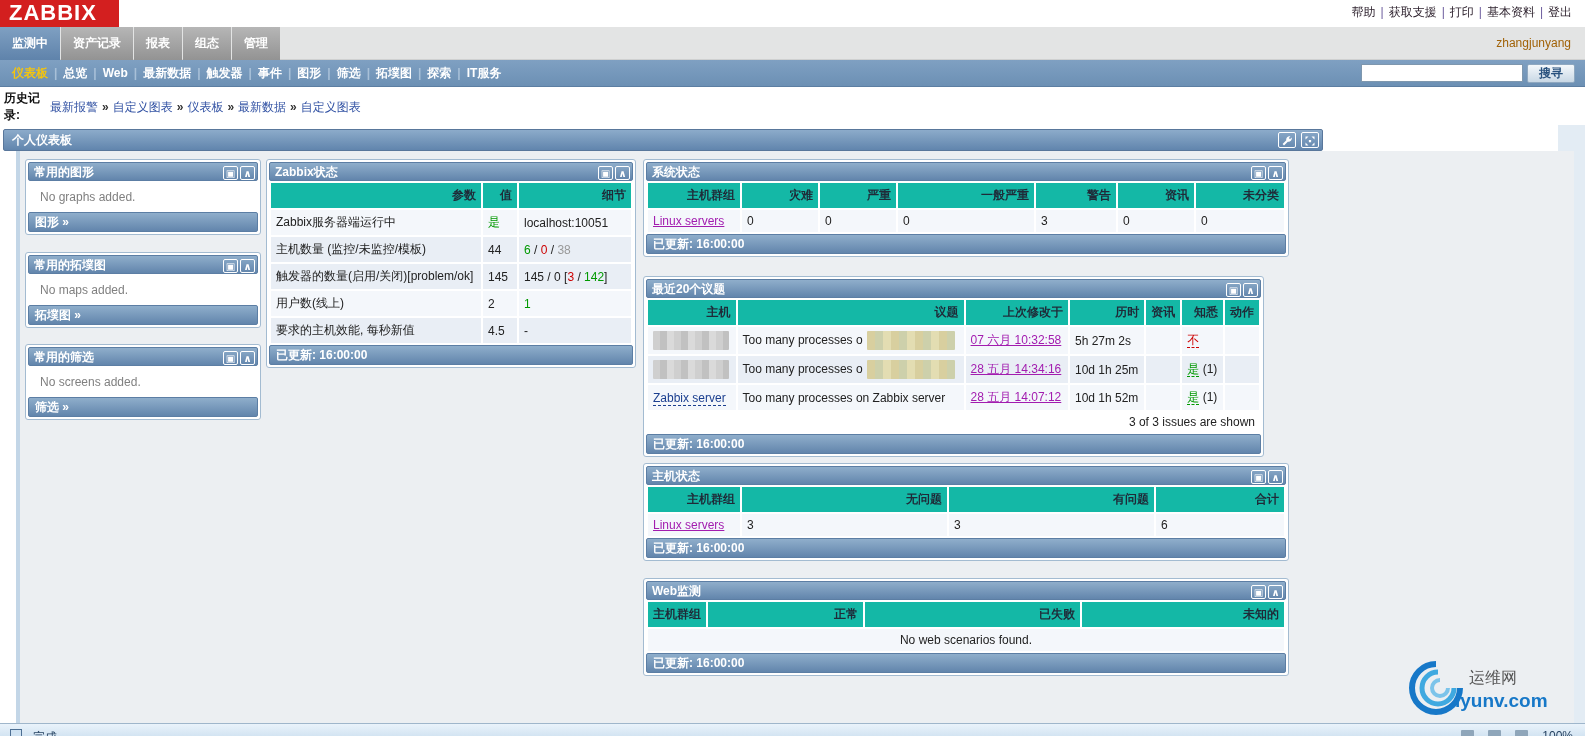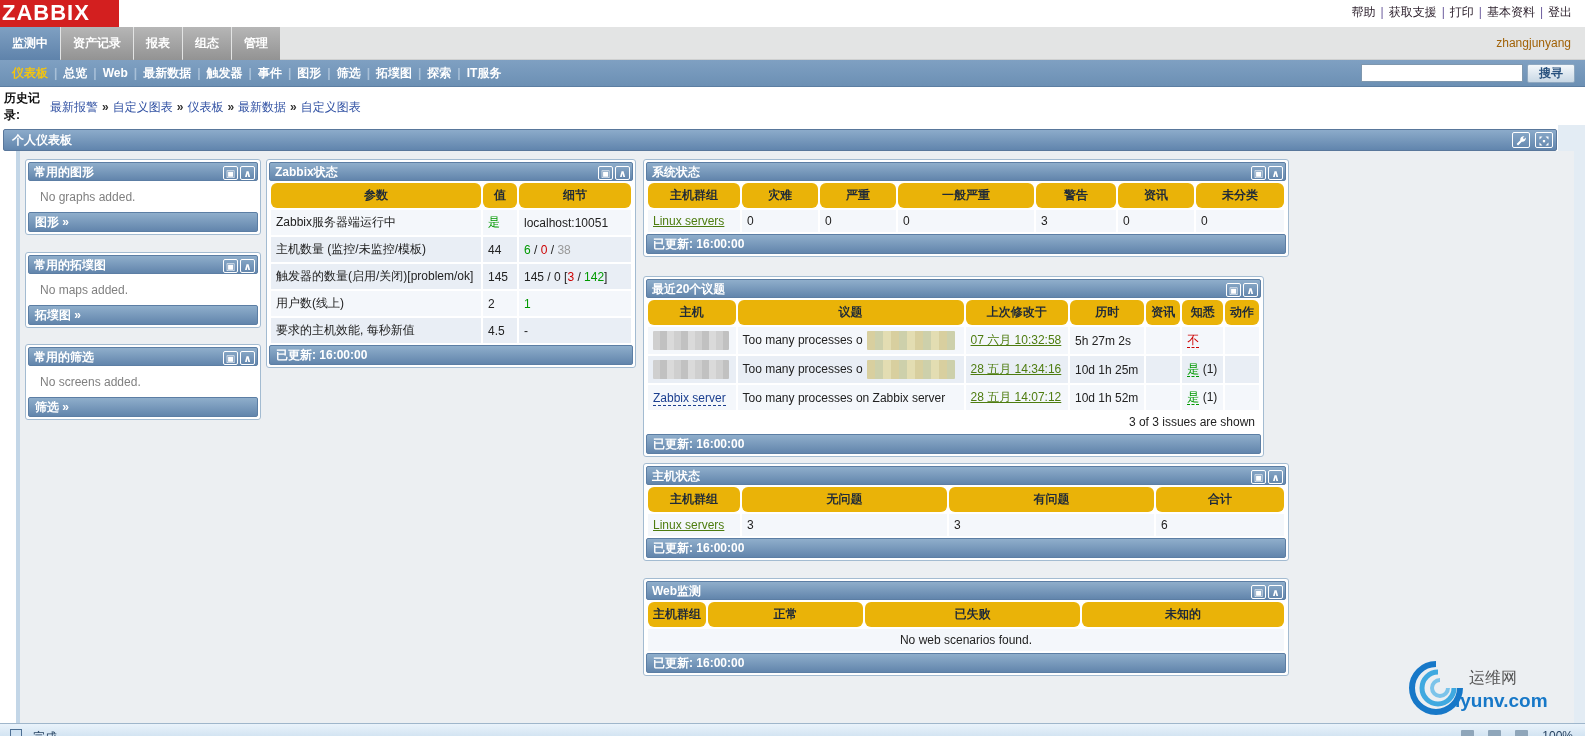--- a/index.html
+++ b/index.html
@@ -2,21 +2,21 @@
 <html><head>
 <meta charset="utf-8">
 <style>
   * { margin:0; padding:0; box-sizing:border-box; }
   html,body { width:1585px; height:736px; overflow:hidden; }
   body { font-family:"Liberation Sans","DejaVu Sans",sans-serif; font-size:12px; background:#fff; position:relative; color:#222; }
 
   
   .topbar { position:absolute; top:0; left:0; width:1585px; height:27px; background:#fff; }
   .logo { position:absolute; top:0; left:0; width:119px; height:27px; background:#D31F1F; color:#fff;
-          font-weight:bold; font-size:22px; letter-spacing:1px; line-height:26px; padding-left:2px; }
+          font-weight:bold; font-size:22px; letter-spacing:1px; line-height:26px; padding-left:9px; }
   .toplinks { position:absolute; top:4px; right:10px; }
   .toplinks a { color:#2b1f2b; text-decoration:none; font-size:12px; padding:0 3px; cursor:pointer; }
   .tsep { color:#6a5a9c; margin:0 2px; }
 
   
   .mainnav { position:absolute; top:27px; left:0; width:1585px; height:33px; background:#E3E4E4; border-bottom:1px solid #cfd0d0; }
   .mtab { display:inline-block; height:33px; line-height:33px; padding:0 12px; color:#fff; font-weight:bold;
           font-size:12px; background:linear-gradient(#B6B6B6,#939393); margin-right:1px; cursor:pointer; }
   .mtab.active { background:linear-gradient(#7FA0C2,#5F83AB); }
   .username { position:absolute; right:14px; top:0; line-height:33px; color:#a16207; }
@@ -35,21 +35,21 @@
                 color:#29527E; font-weight:bold; font-size:12px; cursor:pointer; }
 
   
   .history { position:absolute; top:87px; left:0; width:1585px; height:42px; background:#fff; }
   .hist-label { position:absolute; left:4px; top:3px; width:46px; font-weight:bold; color:#111; line-height:1.45; }
   .crumbs { position:absolute; left:50px; top:12px; }
   .crumbs a { color:#3353A4; text-decoration:none; cursor:pointer; }
   .csep { color:#333; font-weight:bold; margin:0 4px; }
 
   
-  .dashbar { position:absolute; top:129px; left:3px; width:1554px; height:22px; border:1px solid #59779B; border-radius:2px;
+  .dashbar { position:absolute; top:129px; left:3px; width:1320px; height:22px; border:1px solid #59779B; border-radius:2px;
              background:linear-gradient(#8CABCA,#6185AD); color:#fff; font-weight:bold; line-height:20px; padding-left:8px; }
   .dash-icons { position:absolute; right:3px; top:2px; }
   .dicon { display:inline-block; width:18px; height:16px; border:1px solid #fff; border-radius:2px; margin-left:2px;
            text-align:center; vertical-align:top; cursor:pointer; }
   .dicon svg { margin-top:2px; }
 
   
   .content { position:absolute; top:151px; left:0; width:1558px; height:572px; background:#ECEFF2; border-left:4px solid #C3D6E7;margin-left:16px; }
   .right-band { position:absolute; top:125px; left:1558px; width:27px; height:598px; background:#E3ECF4; }
 
@@ -59,32 +59,32 @@
            background:linear-gradient(#8FAECB,#6285AC); color:#fff; font-weight:bold; padding:0 5px; position:relative; }
   .whead .hicons { position:absolute; right:2px; top:1px; }
   .hicon { display:inline-block; width:15px; height:14px; line-height:13px; border:1px solid #fff; border-radius:2px;
            text-align:center; font-size:10px; color:#fff; margin-left:2px; cursor:pointer; font-weight:bold; }
   .wfoot { height:20px; line-height:19px; border:1px solid #5C7EA4; border-radius:2px;
            background:linear-gradient(#8FAECB,#6285AC); color:#fff; font-weight:bold; padding:0 6px; }
   .wfoot.link { text-align:left; cursor:pointer; }
   .wempty { color:#808080; padding:9px 0 8px 12px; }
 
   table.grid { width:100%; border-collapse:separate; border-spacing:2px; }
-  table.grid th { background:#eab308; color:#1f2a38; font-weight:bold; text-align:center; padding:4px 5px; font-size:12px; white-space:nowrap;border-radius:6px; }
+  table.grid th { background:#14b8a6; color:#1f2a38; font-weight:bold; text-align:right; padding:4px 5px; font-size:12px; white-space:nowrap; }
   table.grid td { padding:4px 5px; font-size:12px; background:#F4F7FB; white-space:nowrap; }
   tr.alt td { background:#E9EEF5; }
   td.sev-ok { background:#A9E9A9; }
   td.sev-warn { background:#FBF0A2; }
   td.issue-warn { background:#FCF1A4; }
   td.plainbg { background:#F4F7FB; }
   .ok { color:#009900; }
   .problem { color:#CC0000; }
   .muted { color:#999; }
   .link-dash { border-bottom:1px dashed; cursor:pointer; }
-  a.tlink { color:#4d7c0f; text-decoration:underline; cursor:pointer; }
+  a.tlink { color:#a21caf; text-decoration:underline; cursor:pointer; }
   a.hlink { color:#1B3F8F; text-decoration:none; border-bottom:1px dashed #1B3F8F; cursor:pointer; }
   .note-row { text-align:right; padding:3px 6px 5px 0; color:#222; }
   .center-cell { text-align:center; }
 
   
   .mosaic { display:inline-block; vertical-align:middle; border-radius:1px;
             background-image:repeating-linear-gradient(90deg,#cfcfcf 0 7px,#c1c1c1 7px 14px,#dadada 14px 21px),
                              repeating-linear-gradient(0deg,rgba(255,255,255,.45) 0 6px,rgba(0,0,0,.06) 6px 12px);
             filter:blur(.6px); }
   .mosaic.host { width:76px; height:19px; }

